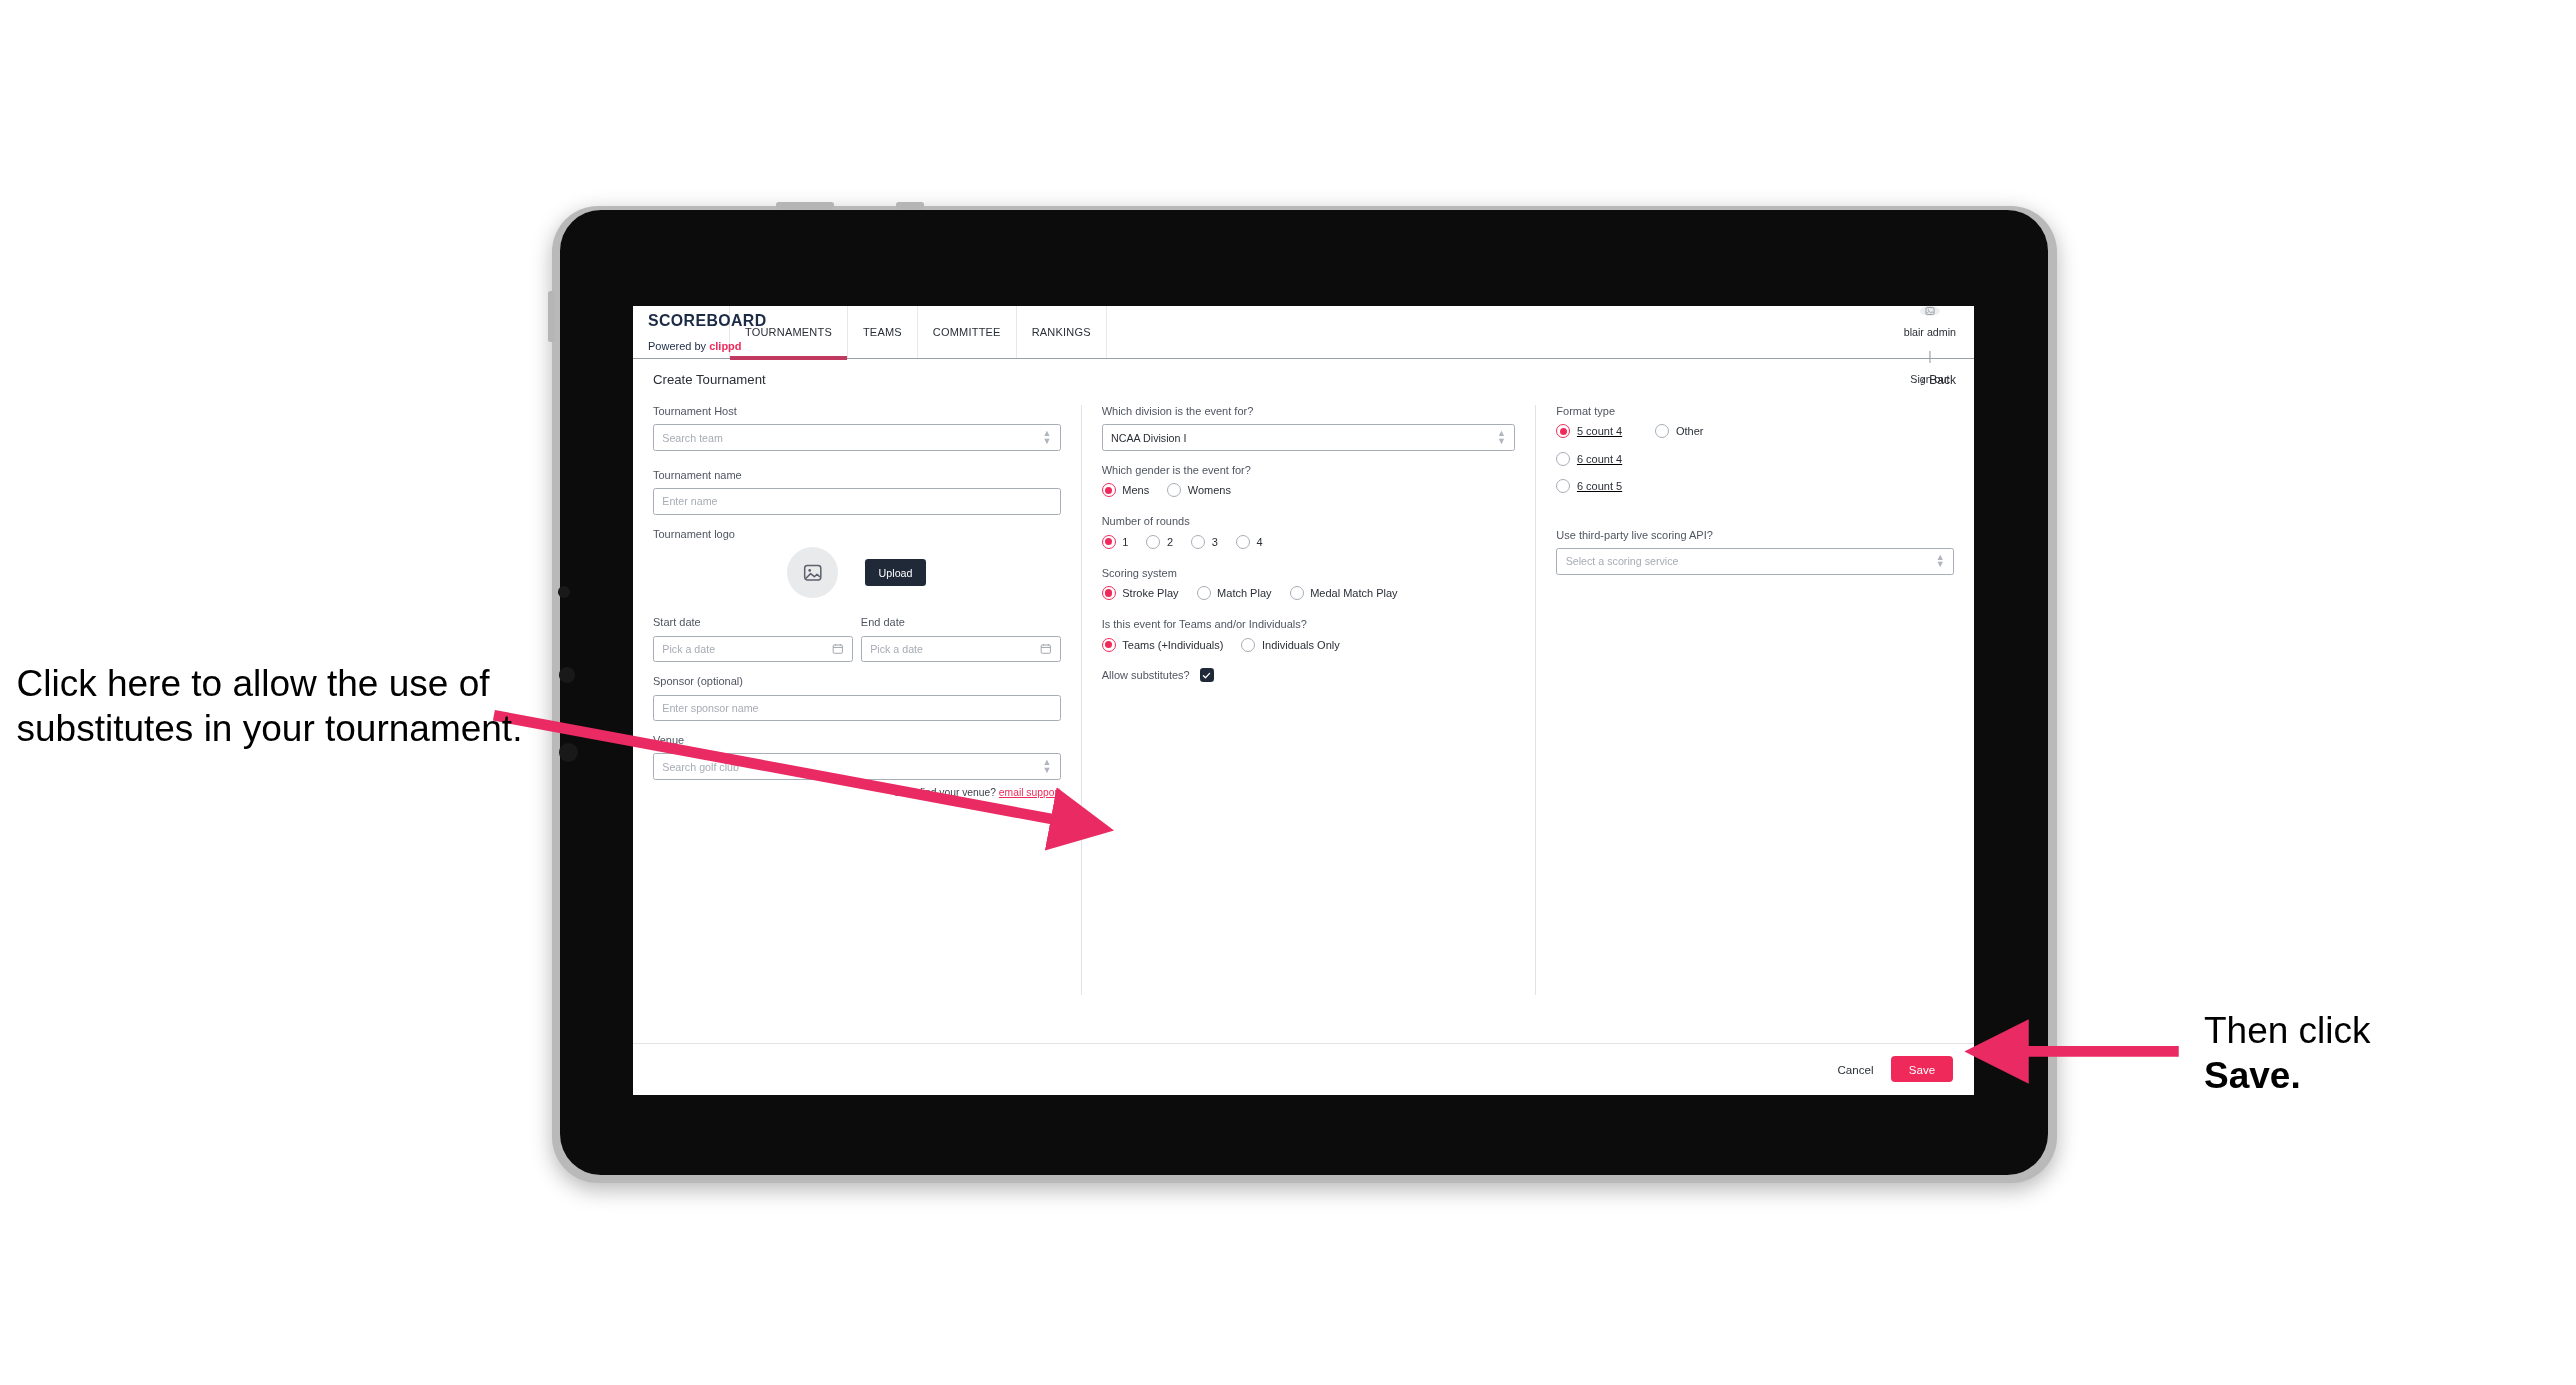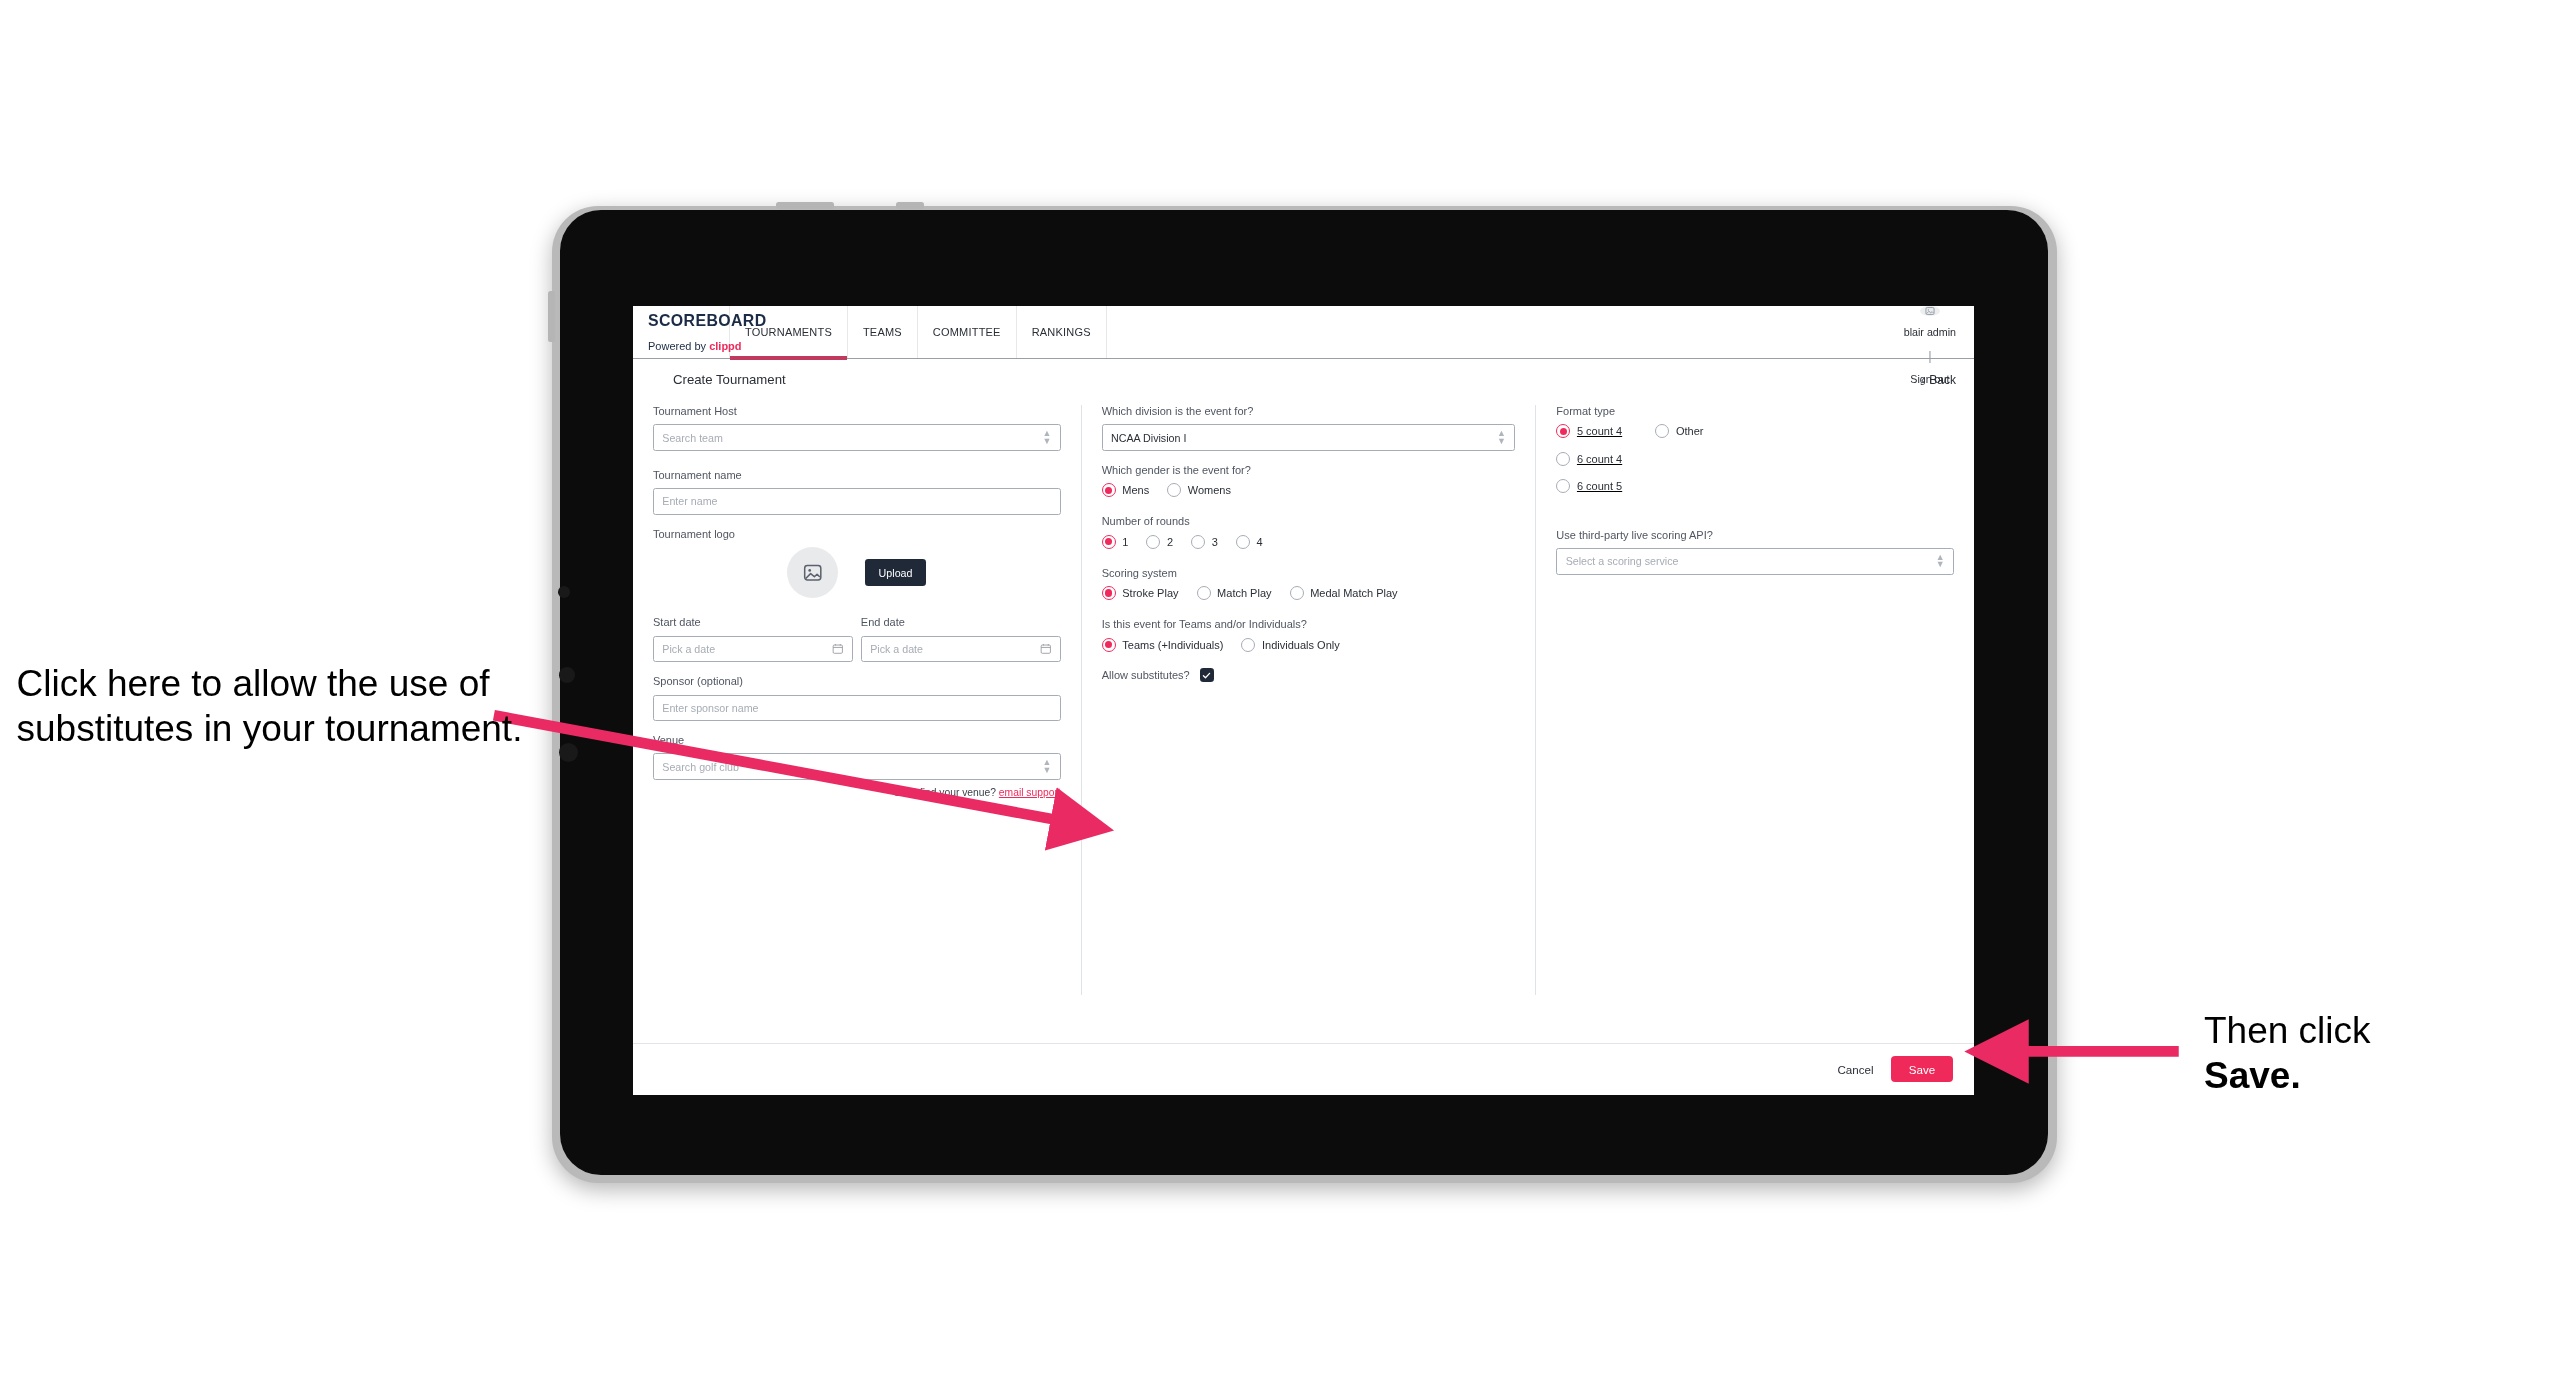--- a/index.html
+++ b/index.html
@@ -91,21 +91,20 @@
   }
   .avatar svg { width: 10px; height: 10px; }
   .user-text { font-size: 10.7px; color: #2a2f36; white-space: nowrap; }
   .user-sep { color: #9aa0a8; margin: 0 1.7px; }
   .signout { font-size: 10.7px; color: #2a2f36; cursor: pointer; }
 
   
   .title-row {
     height: 41px; display: flex; align-items: center;
     padding: 0 18px 0 20px;
-    margin-left: 20px;
   }
   .page-title { font-size: 13.2px; color: #2a2f36; }
   .back-link {
     margin-left: auto; font-size: 12px; color: #2a2f36;
     cursor: pointer; display: flex; align-items: center; gap: 4.1px;
   }
   .back-chev { font-size: 12.4px; color: #4a5160; }
 
   
   .form-body {

